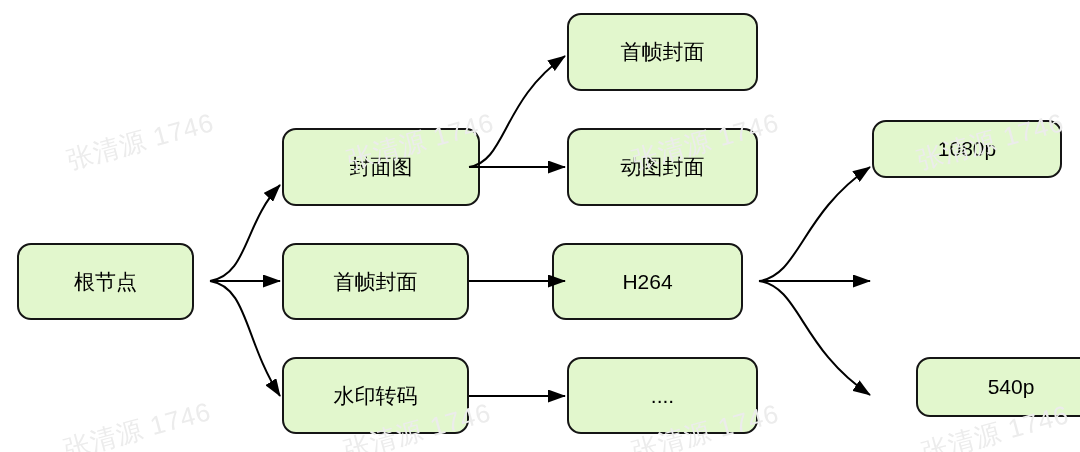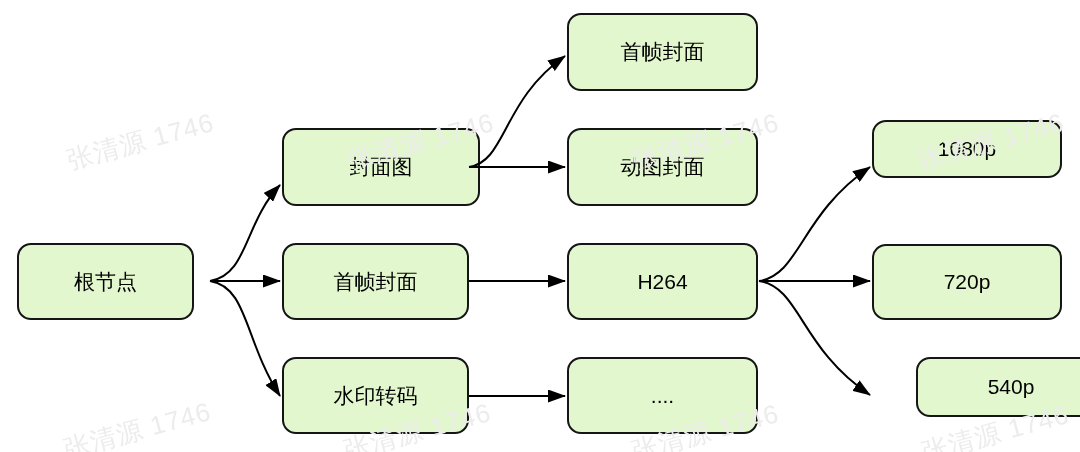--- a/index.html
+++ b/index.html
@@ -74,35 +74,32 @@
   </div>
 
   <div class="node" style="left:567px;top:13px;width:191px;height:78px">
     <span>首帧封面</span>
   </div>
 
   <div class="node" style="left:567px;top:128px;width:191px;height:78px">
     <span>动图封面</span>
   </div>
 
-  <div class="node" style="left:567px;top:243px;width:191px;height:77px">
+  <div class="node" style="left:552px;top:243px;width:191px;height:77px">
     <span>H264</span>
   </div>
 
   <div class="node" style="left:567px;top:357px;width:191px;height:77px">
     <span>....</span>
   </div>
 
   <div class="node" style="left:872px;top:120px;width:190px;height:58px">
     <span>1080p</span>
   </div>
 
-  <div class="node" style="left:872px;top:244px;width:190px;height:76px">
-    <span>720p</span>
-  </div>
 
   <div class="node" style="left:916px;top:357px;width:190px;height:60px">
     <span>540p</span>
   </div>
 
   <span class="wm" style="left:65px;top:124px">张清源 1746</span>
   <span class="wm" style="left:345px;top:124px">张清源 1746</span>
   <span class="wm" style="left:630px;top:124px">张清源 1746</span>
   <span class="wm" style="left:915px;top:124px">张清源 1746</span>
   <span class="wm" style="left:62px;top:413px">张清源 1746</span>

